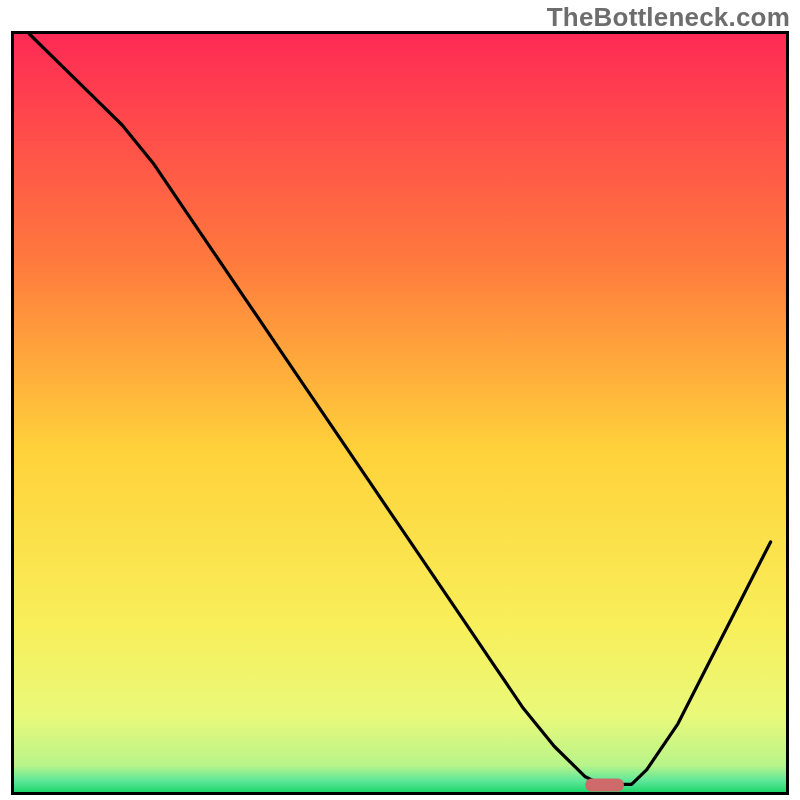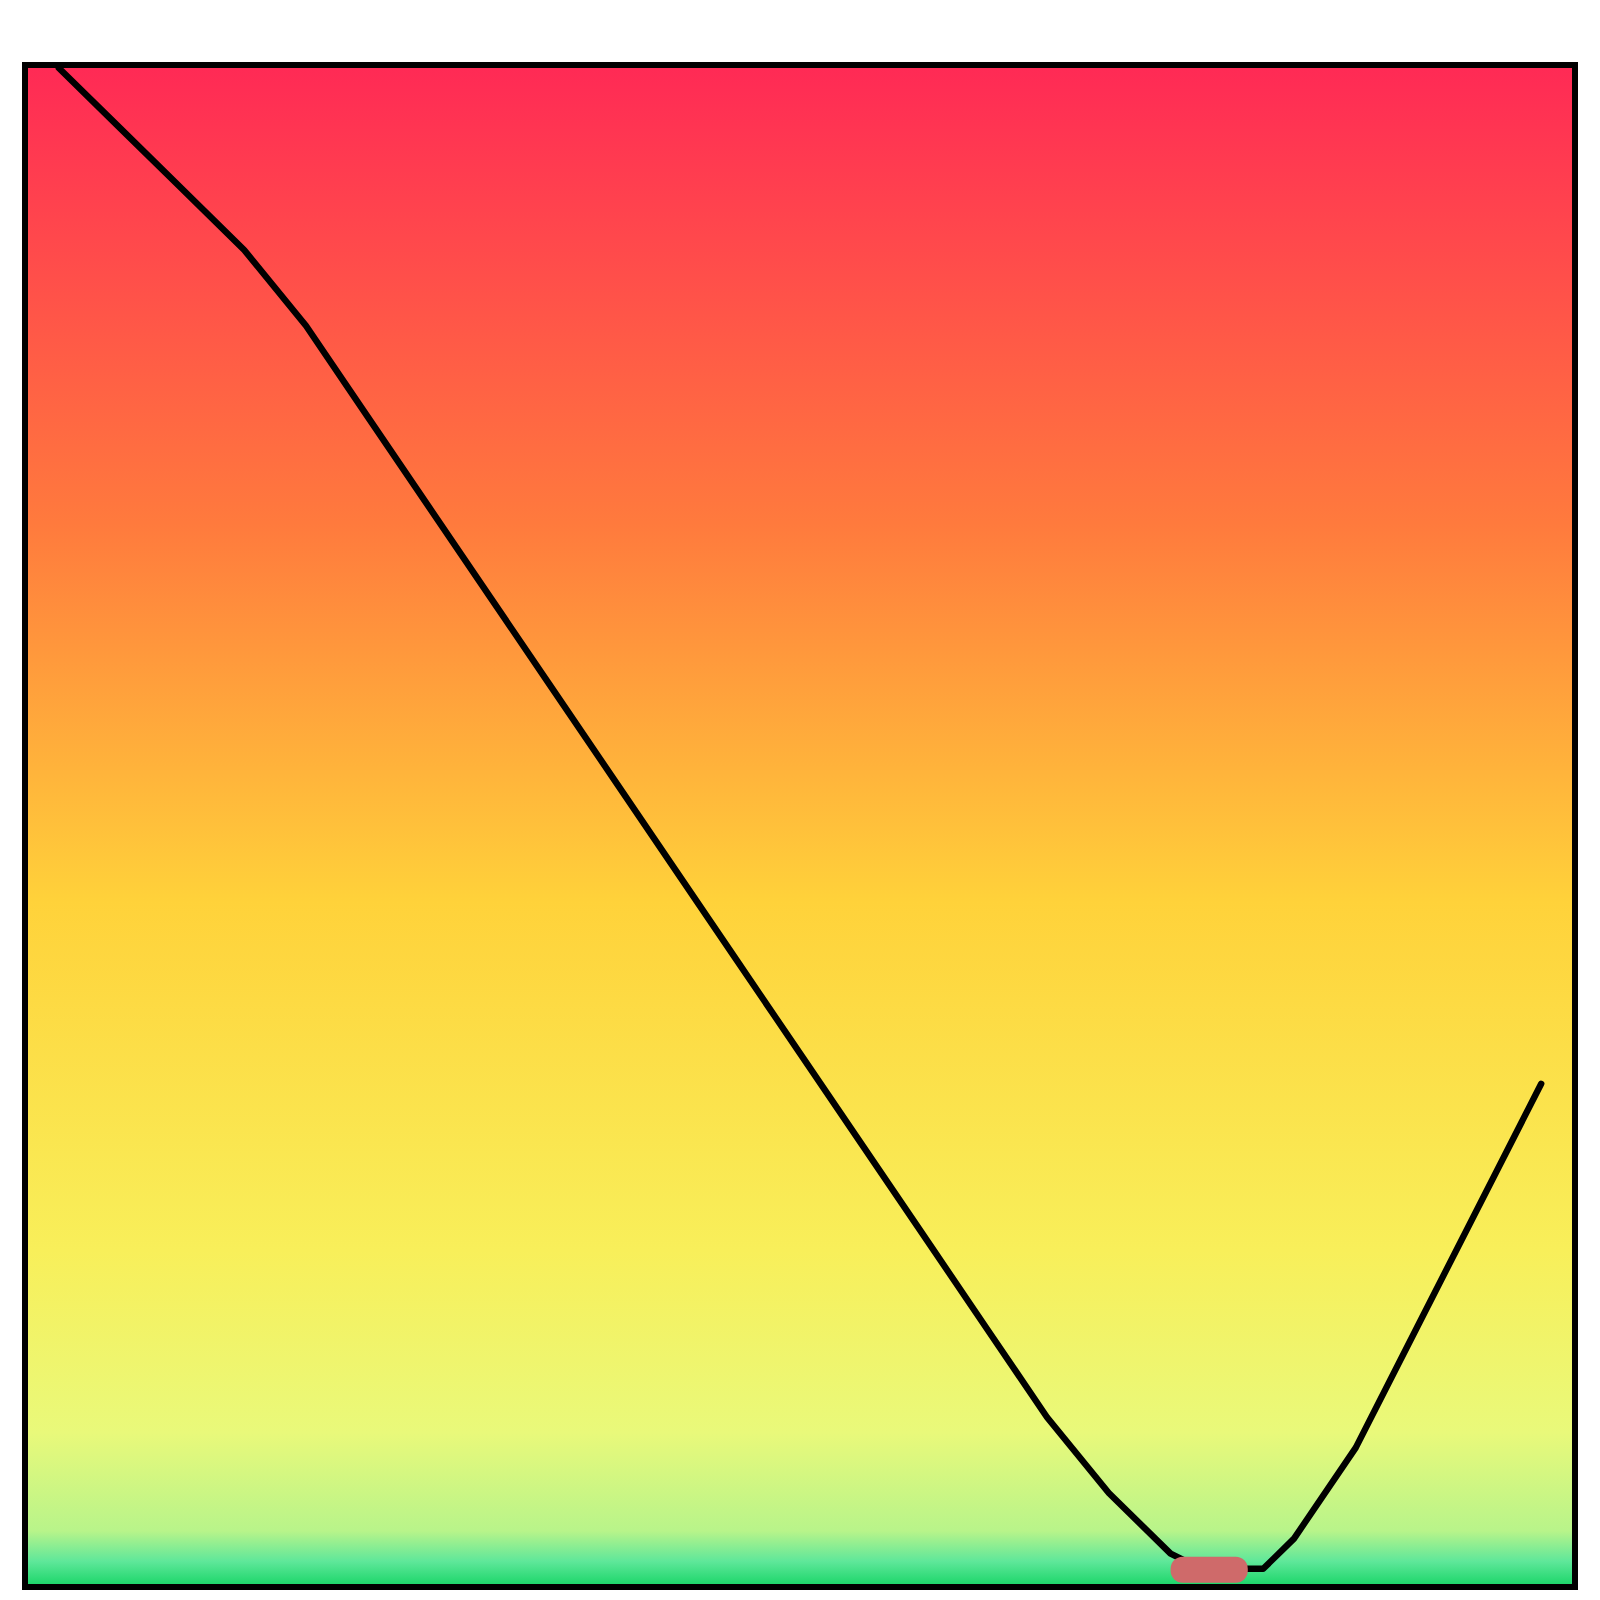--- a/index.html
+++ b/index.html
@@ -27,20 +27,21 @@
   svg.plot {
     position: absolute;
     left: 0;
     top: 0;
   }
 </style>
 </head>
 <body>
 
 <div class="stage">
+  <div class="watermark">TheBottleneck.com</div>
 
   <svg class="plot" width="800" height="800" viewBox="0 0 800 800">
     <defs>
       <linearGradient id="bg-grad" x1="0" y1="0" x2="0" y2="1">
           <stop offset="0.00%" stop-color="#ff2a55"></stop>
           <stop offset="30.00%" stop-color="#ff7a3d"></stop>
           <stop offset="55.00%" stop-color="#ffd23a"></stop>
           <stop offset="78.00%" stop-color="#f8ef5a"></stop>
           <stop offset="90.00%" stop-color="#e9f97a"></stop>
           <stop offset="96.50%" stop-color="#b8f48a"></stop>

